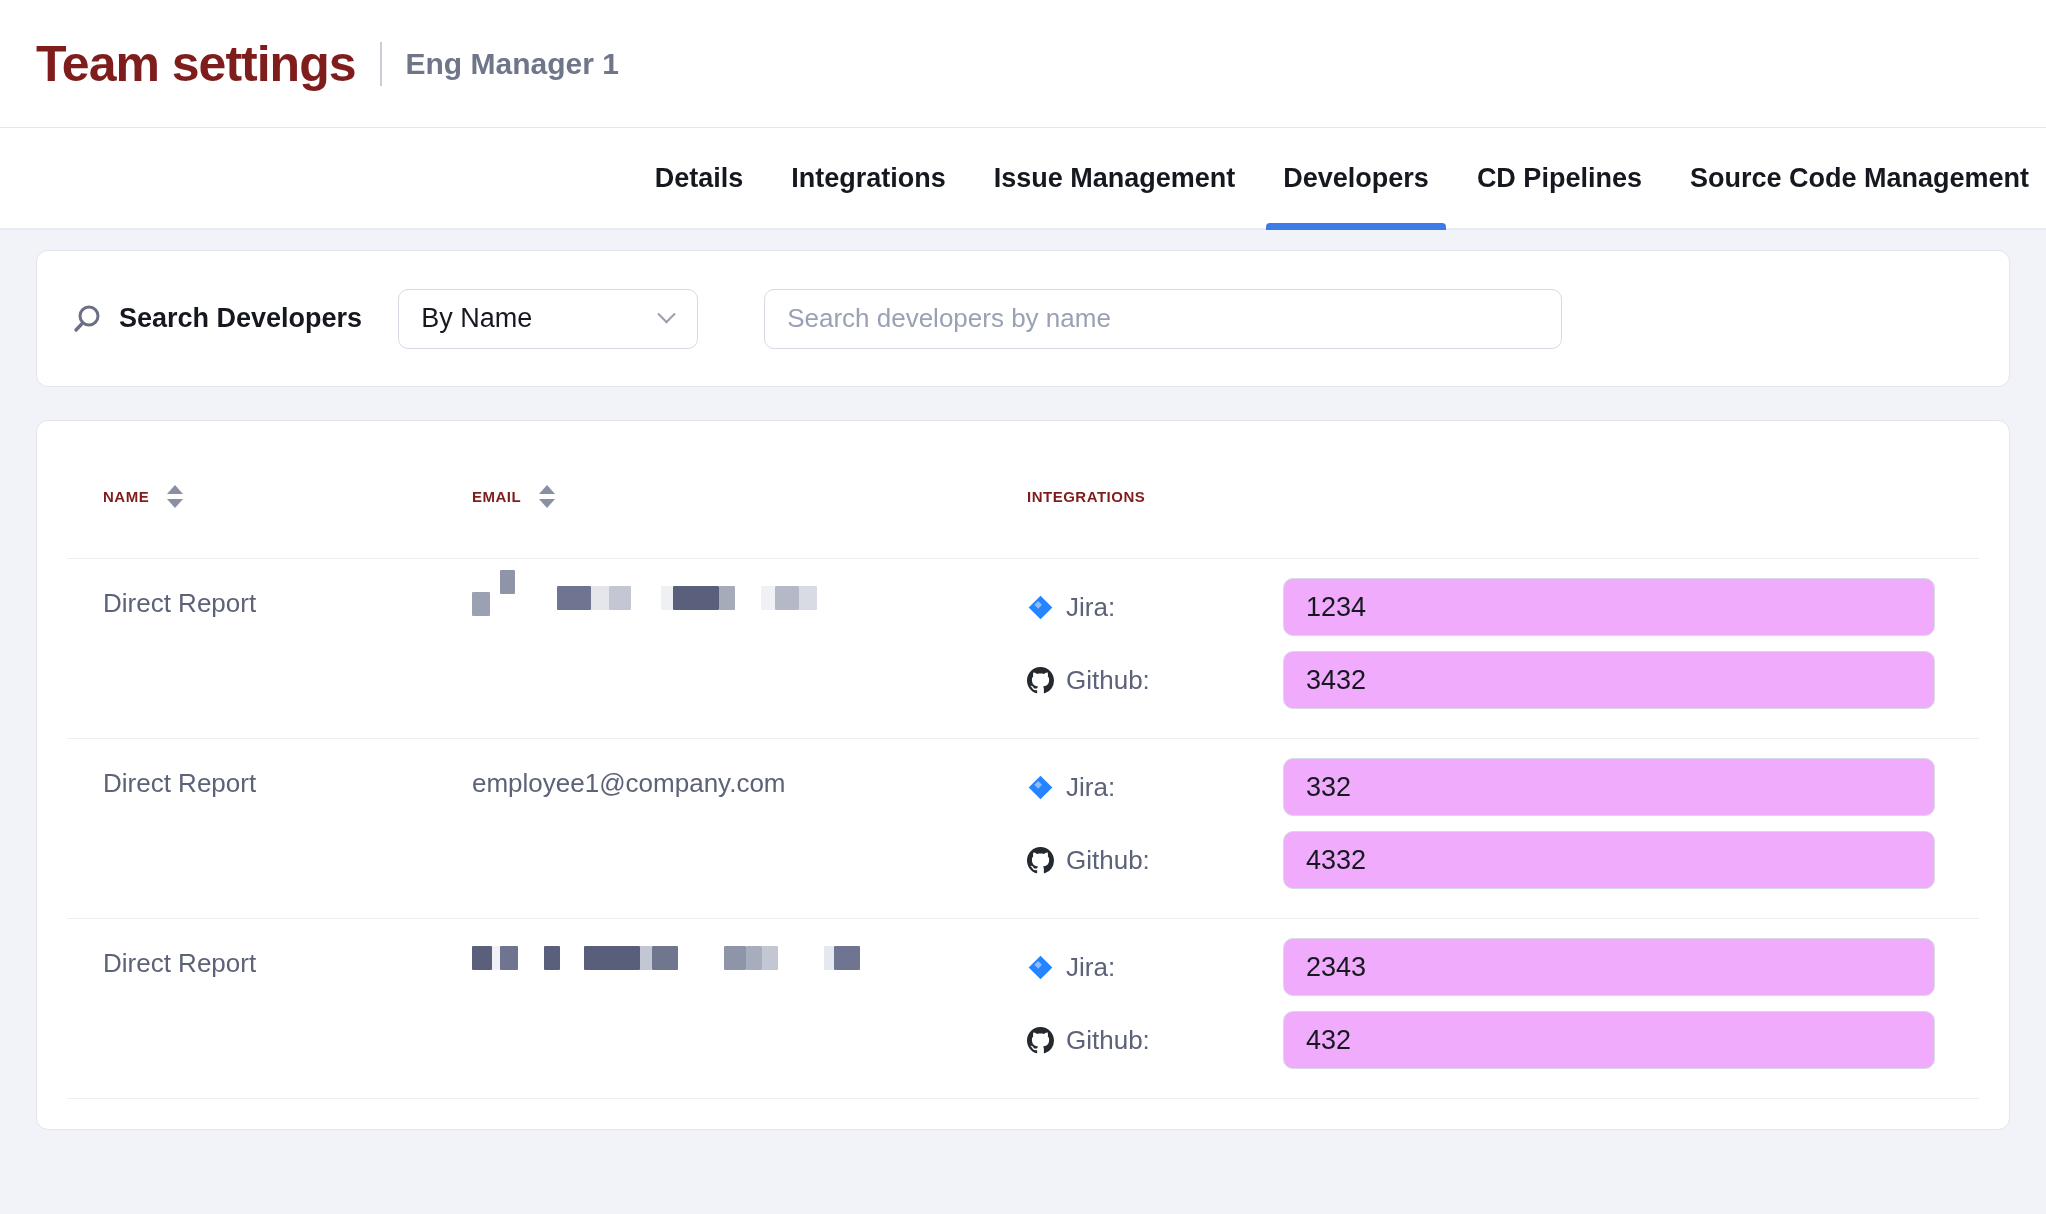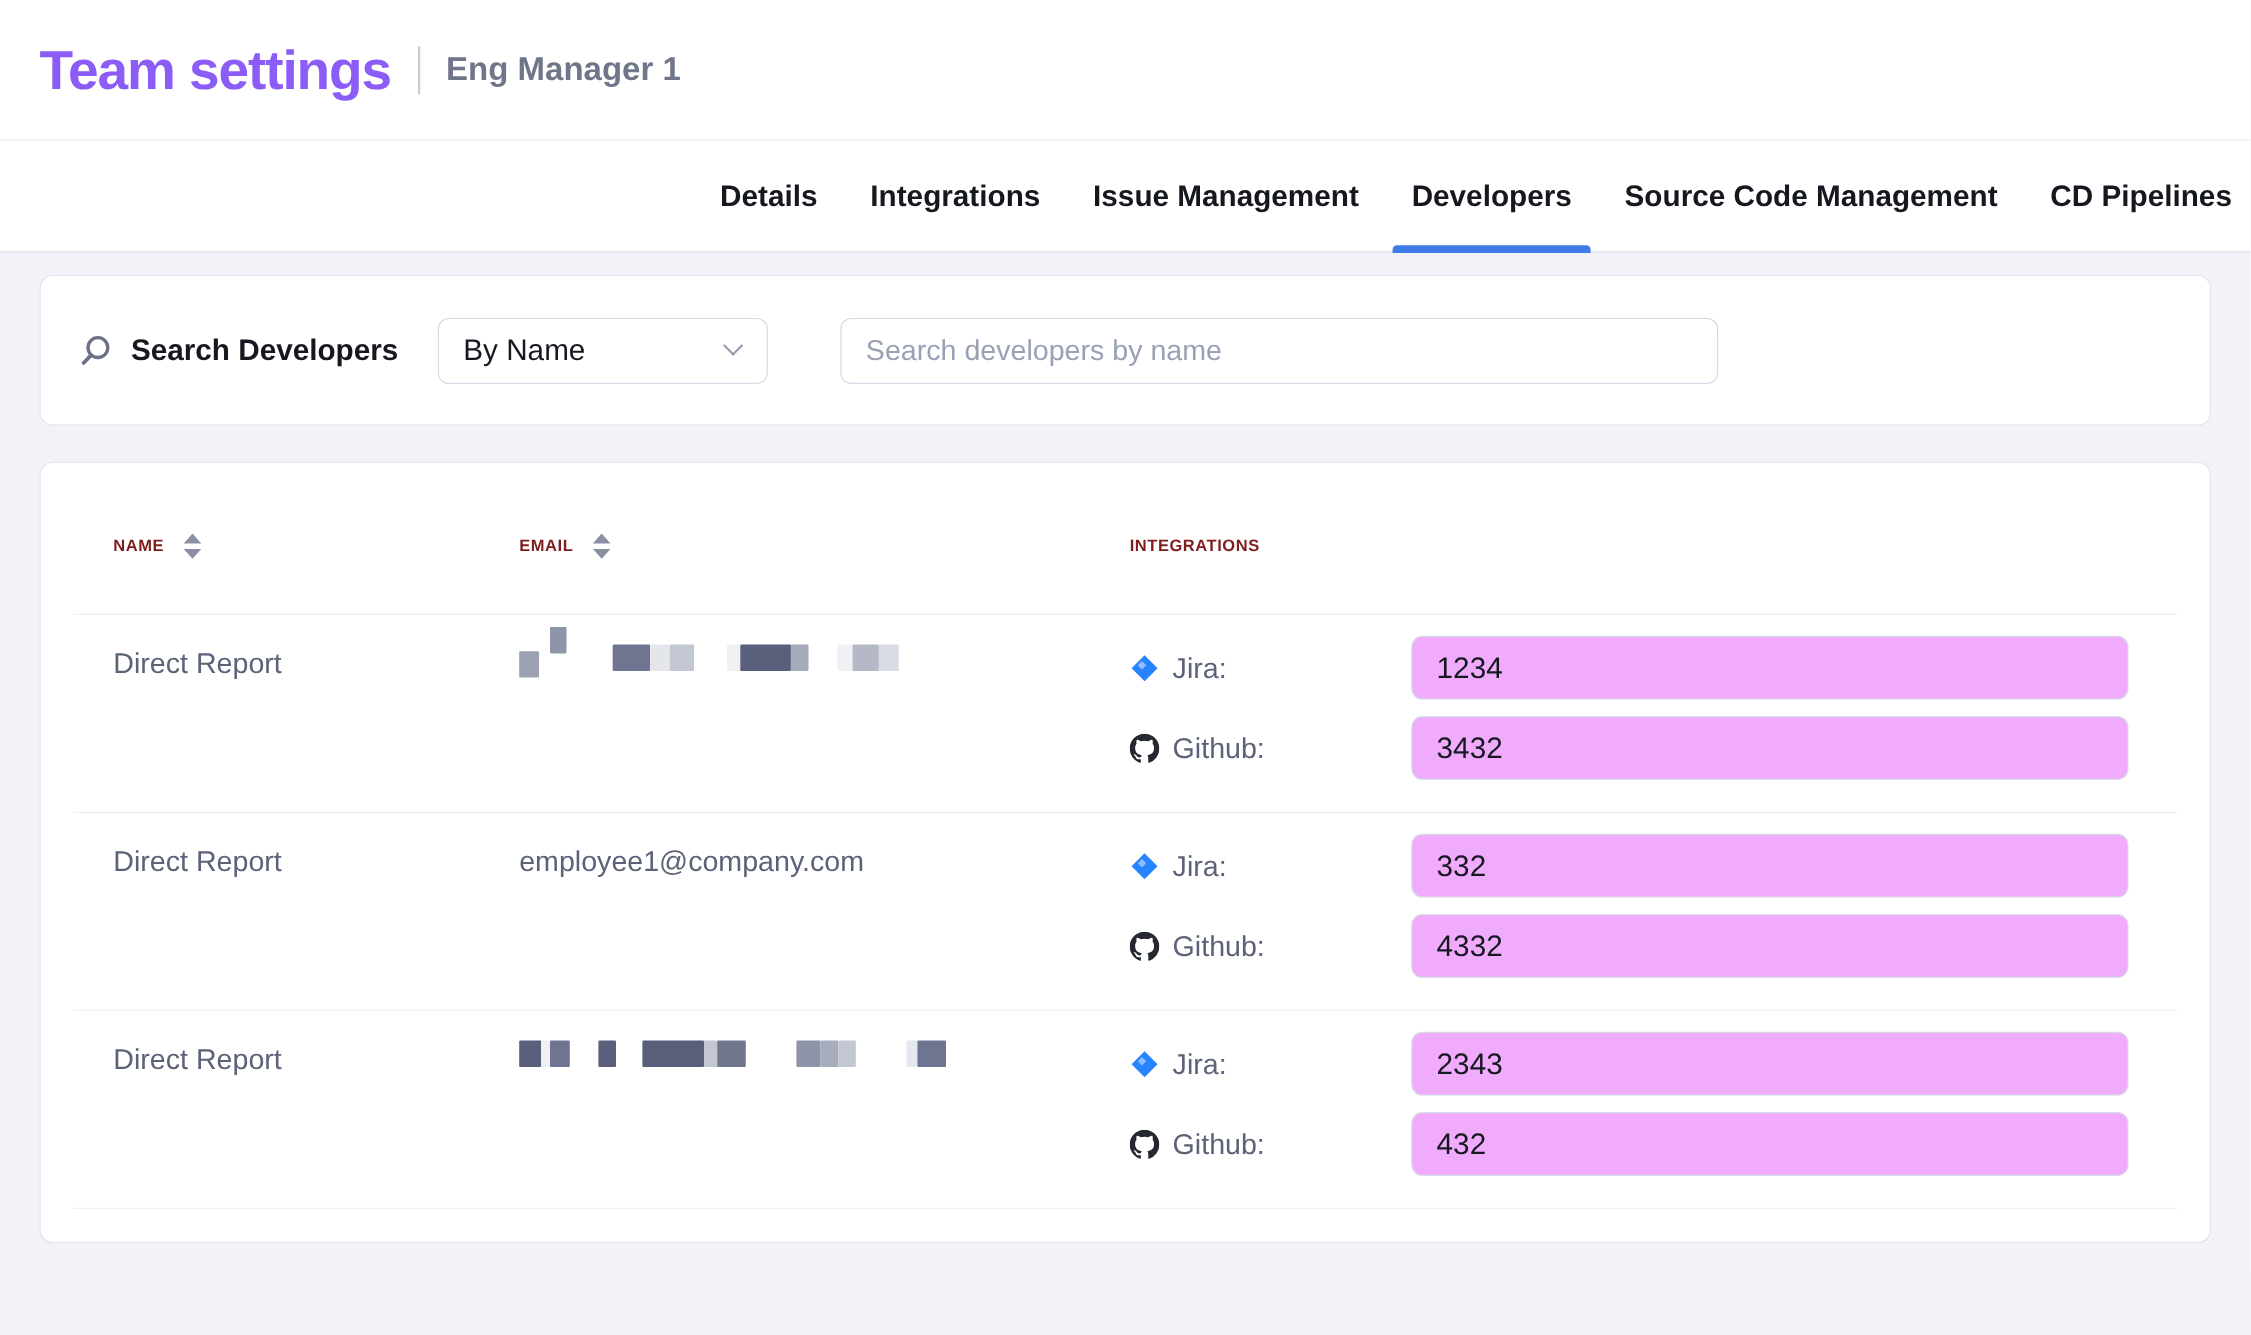--- a/index.html
+++ b/index.html
@@ -17,21 +17,21 @@
     border-bottom: 1px solid #e5e7ef;
     display: flex;
     align-items: center;
     padding-left: 36px;
   }
   .title-row { display: flex; align-items: center; gap: 24px; }
   .page-title {
     font-size: 50px;
     font-weight: 700;
     letter-spacing: -1px;
-    color: #8b5cf6;
+    color: #7f1d1d;
   }
   .title-sep {
     width: 2px; height: 44px;
     background: #c9cdd9;
   }
   .page-subtitle {
     font-size: 30px;
     color: #70768a;
     font-weight: 700;
   }
@@ -195,22 +195,22 @@
     <span class="title-sep"></span>
     <span class="page-subtitle">Eng Manager 1</span>
   </div>
 </header>
 
 <nav class="tab-bar" id="tab-bar">
     <div class="tab">Details</div>
     <div class="tab">Integrations</div>
     <div class="tab">Issue Management</div>
     <div class="tab active">Developers</div>
+    <div class="tab">CD Pipelines</div>
     <div class="tab">Source Code Management</div>
-    <div class="tab">CD Pipelines</div>
   </nav>
 
 <main class="content">
 
   <section class="card search-card">
     <svg class="search-icon" viewBox="0 0 32 32" fill="none">
       <circle cx="18" cy="13" r="9" stroke="#6b7085" stroke-width="3"></circle>
       <line x1="11.2" y1="20.5" x2="5" y2="27" stroke="#6b7085" stroke-width="3.4" stroke-linecap="round"></line>
     </svg>
     <span class="search-label">Search Developers</span>

